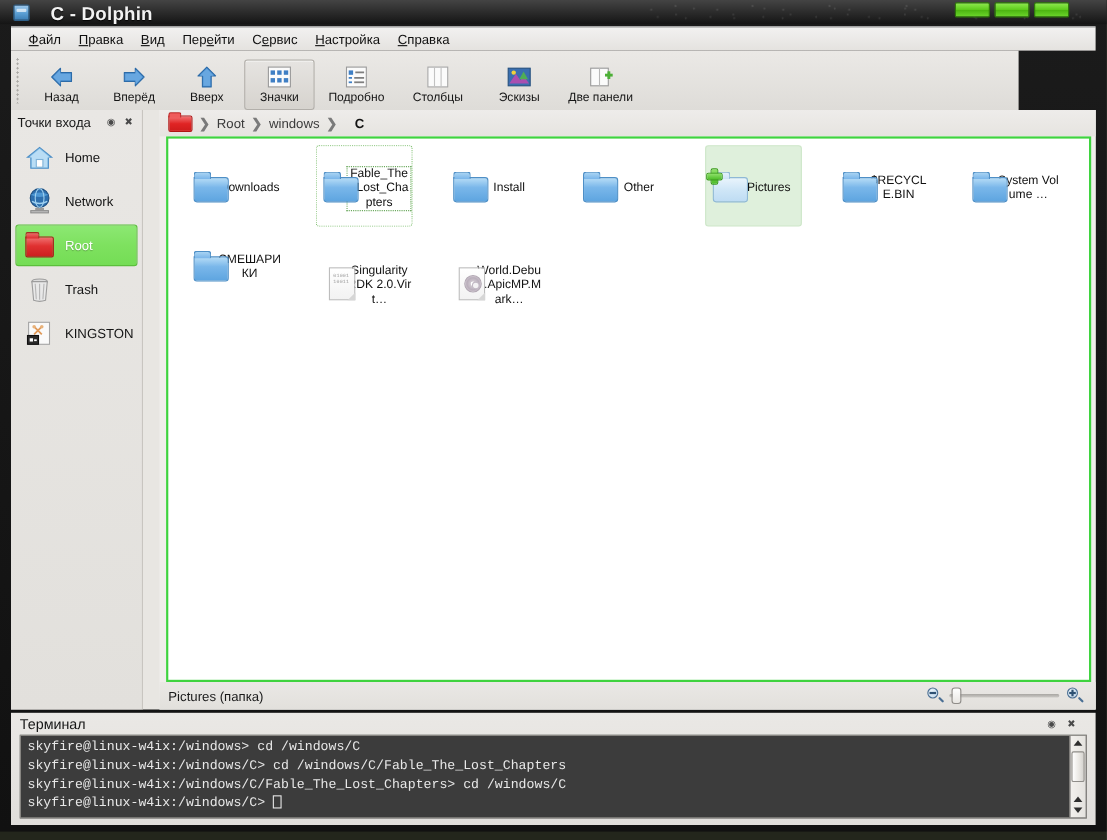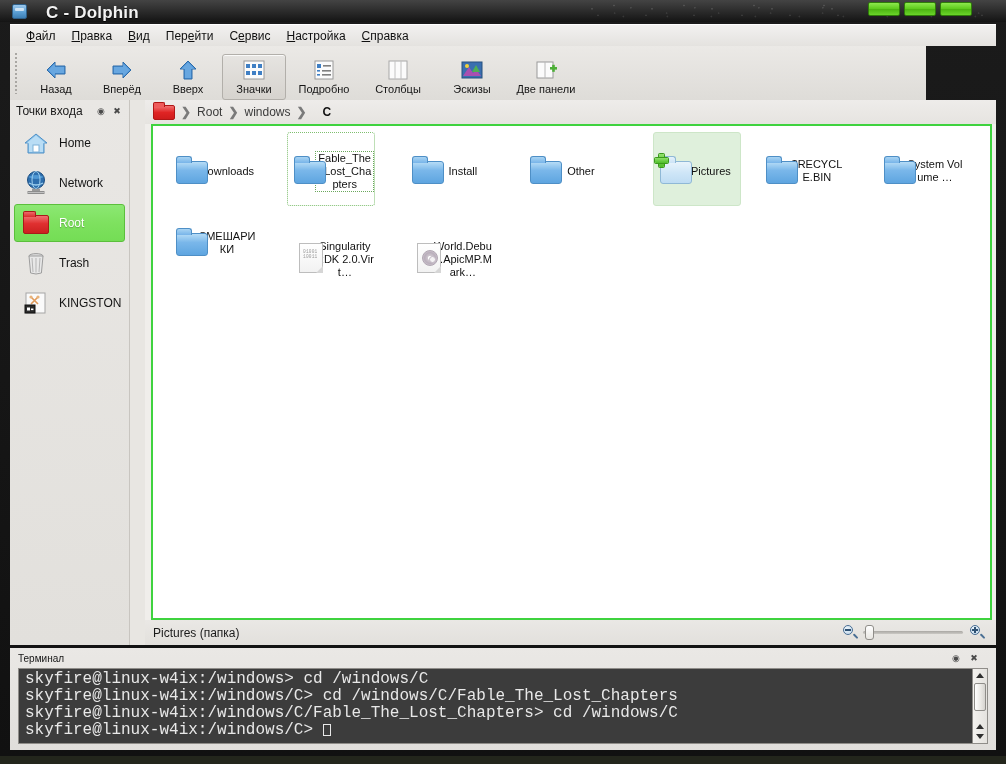--- a/index.html
+++ b/index.html
@@ -349,32 +349,32 @@
   
   #terminal-panel {
     position: absolute; left: 10px; top: 648px;
     width: 986px; height: 102px;
     background: linear-gradient(180deg, #eae8e5 0%, #e0dedb 100%);
   }
   #term-header {
     position: relative; height: 20px;
     display: flex; align-items: center; padding-left: 8px;
   }
-  #term-title { font-size: 10px; color: #151515; }
+  #term-title { font-size: 13px; color: #151515; }
   #term-body {
     position: absolute; left: 8px; top: 20px;
     width: 970px; height: 76px;
     background: #3c3c3c;
     border: 1px solid #8f8d89;
     display: flex;
   }
   #term-text {
     flex: 1; padding: 2px 0 0 6px;
     font-family: "Liberation Mono", monospace;
-    font-size: 16px; line-height: 17px; color: #e8e8e8;
+    font-size: 12px; line-height: 17px; color: #e8e8e8;
     white-space: pre; overflow: hidden;
   }
   .cursor {
     display: inline-block; width: 8px; height: 12px;
     border: 1px solid #e8e8e8; vertical-align: -2px;
   }
   #term-scroll {
     width: 15px; background: linear-gradient(90deg, #f3f1ee 0%, #e4e2de 100%);
     border-left: 1px solid #8f8d89;
     position: relative;
@@ -638,21 +638,21 @@
             <span class="fi-label">Install</span>
           </div>
 
           <div class="fileitem" style="left:370px; top:6px;">
             <span class="fi-ico">
                 <span class="bigfolder"></span>
               </span>
             <span class="fi-label">Other</span>
           </div>
 
-          <div class="fileitem hovered" style="left:500px; top:6px;">
+          <div class="fileitem hovered" style="left:488px; top:6px;">
             <span class="fi-ico">
               <span class="bigfolder pale"></span>
               <span class="plus-badge"></span>
             </span>
             <span class="fi-label">Pictures</span>
           </div>
 
           <div class="fileitem" style="left:606px; top:6px;">
             <span class="fi-ico">
                 <span class="bigfolder"></span>

